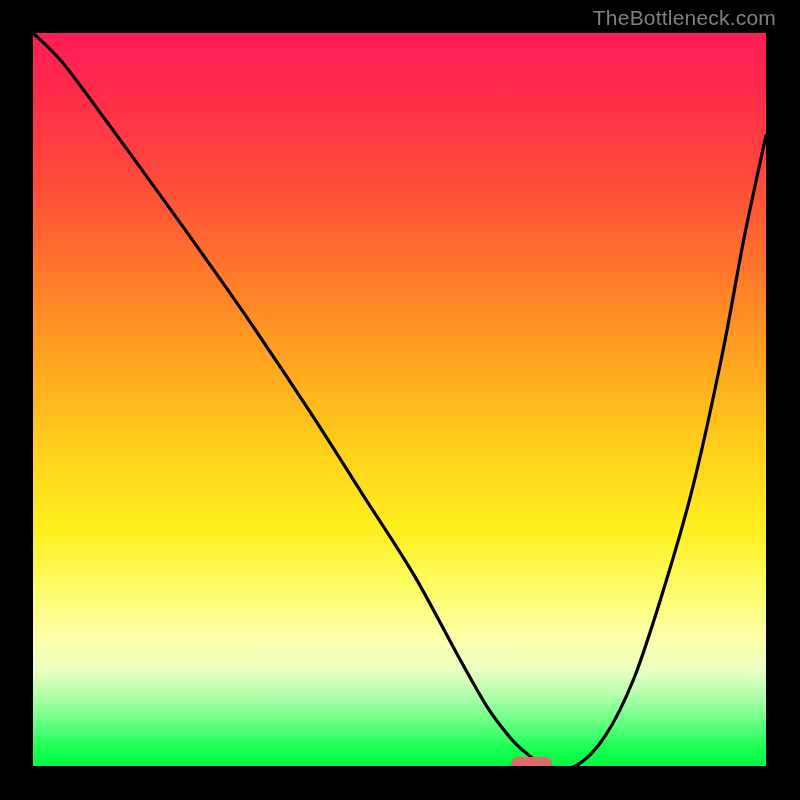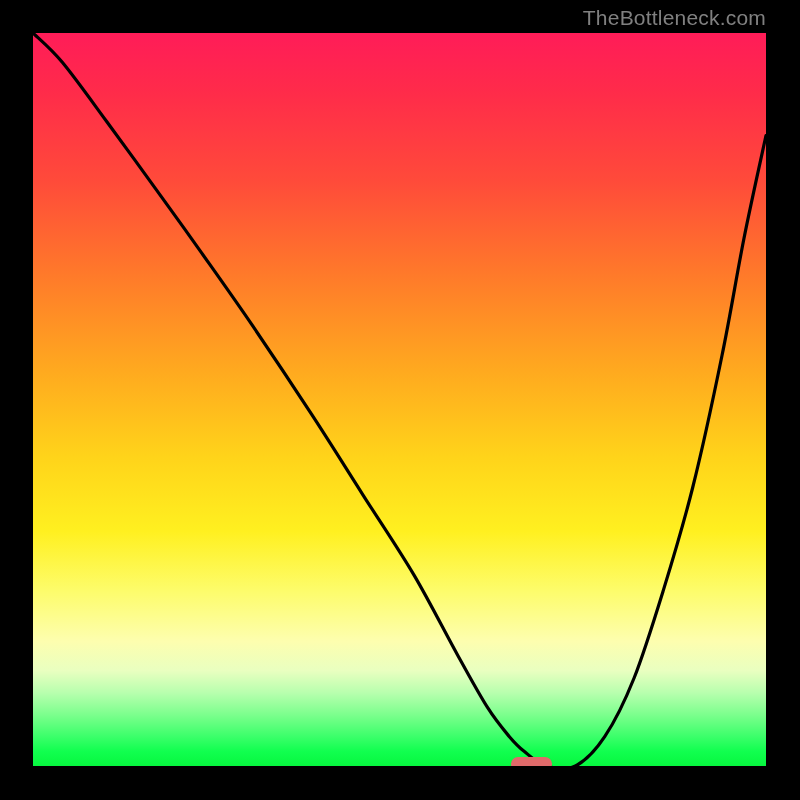--- a/index.html
+++ b/index.html
@@ -58,21 +58,21 @@
   .marker {
     position: absolute;
     width: 40px;
     height: 15px;
     border-radius: 8px;
     background: #e06a6a;
   }
   .watermark {
     position: absolute;
     top: 6px;
-    right: 34px;
+    right: 24px;
     color: #808080;
     font-size: 21px;
     font-weight: 500;
     letter-spacing: 0.2px;
     user-select: none;
   }
 </style>
 </head>
 <body>
 

